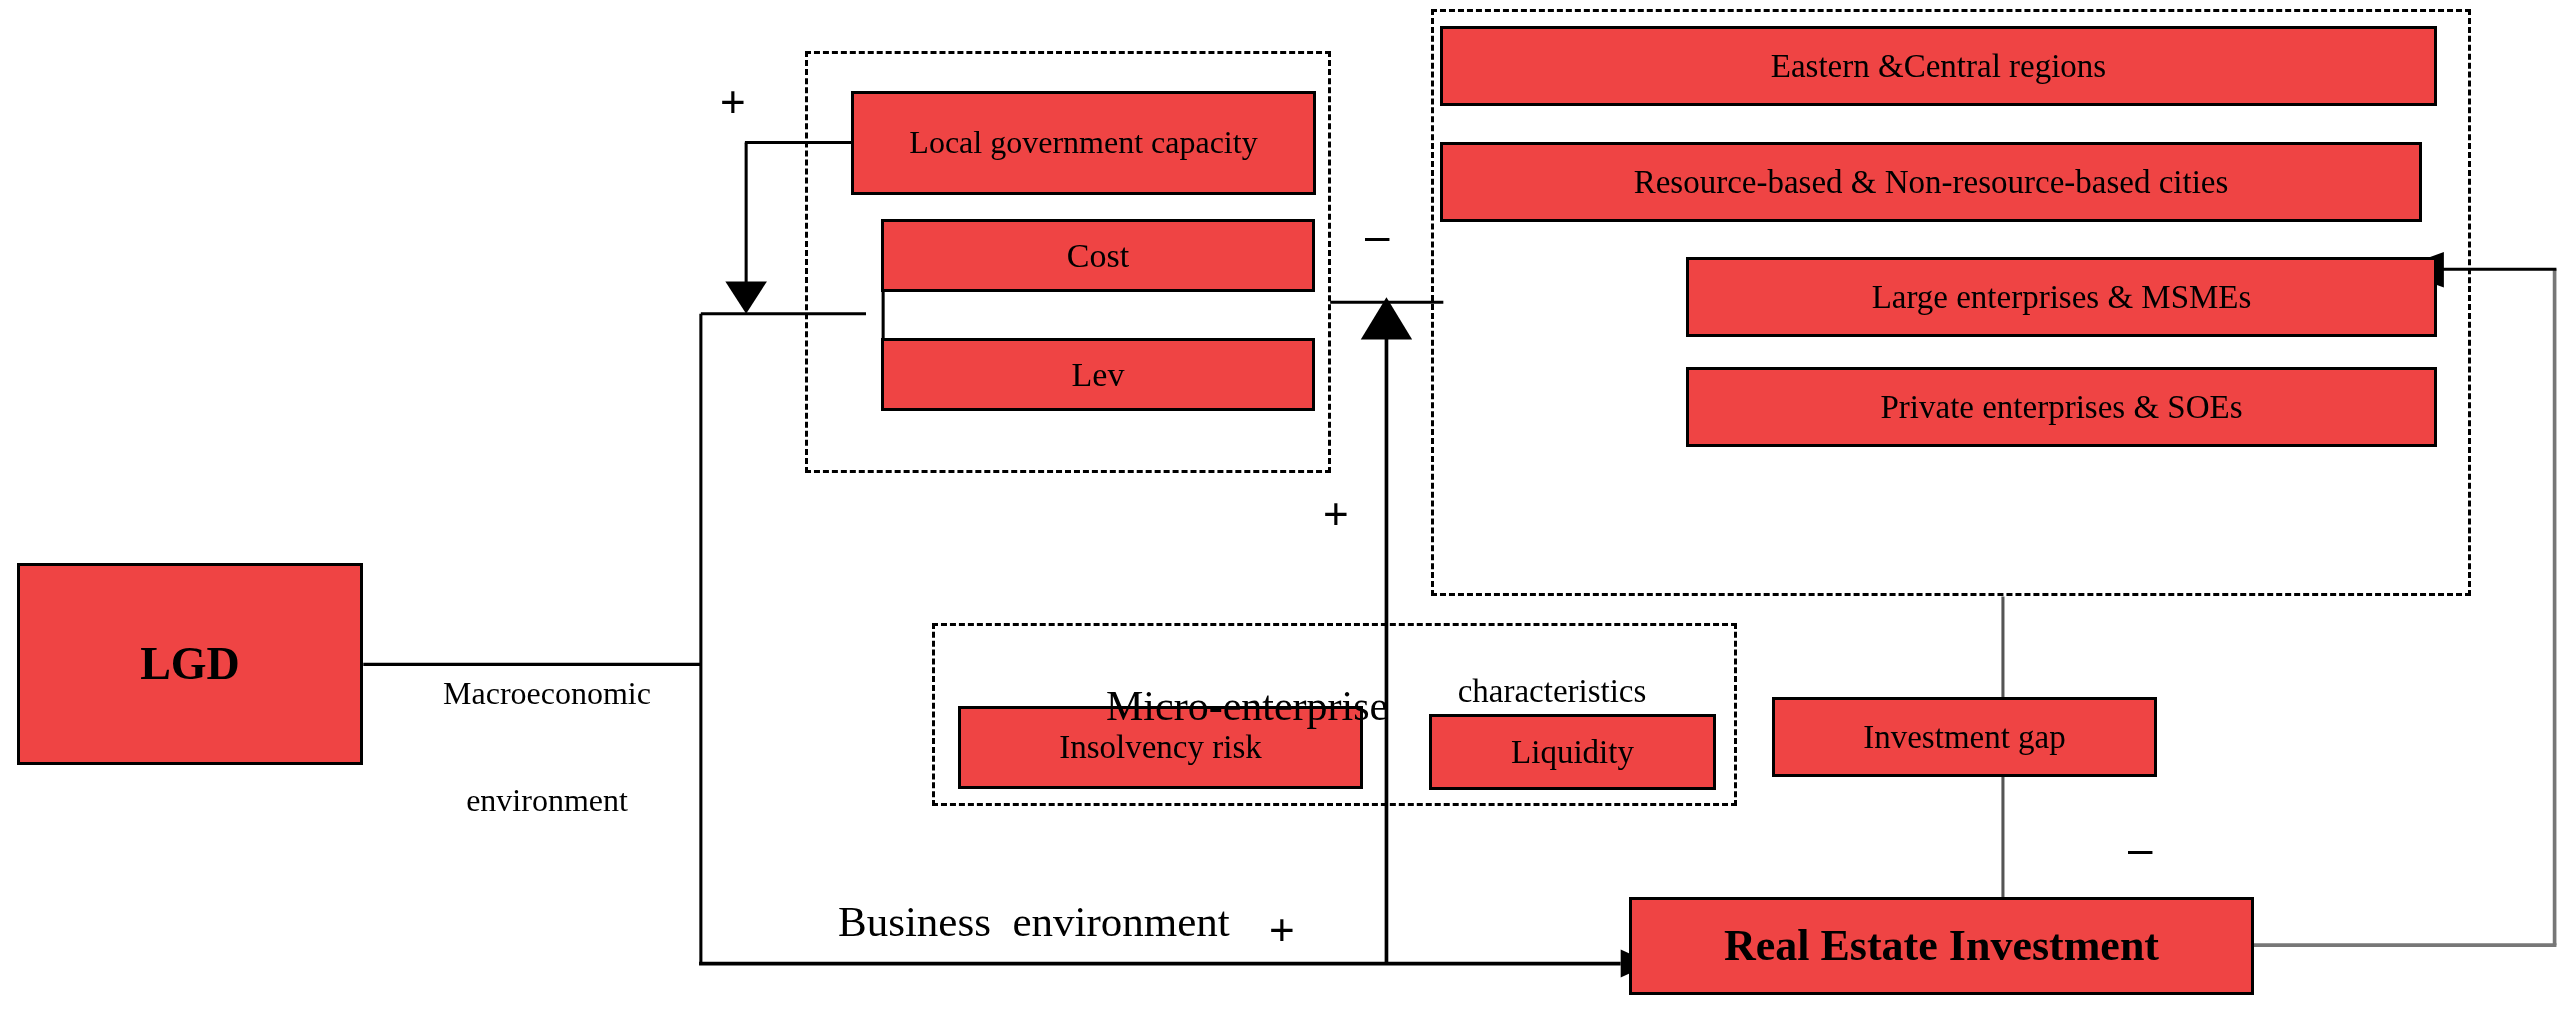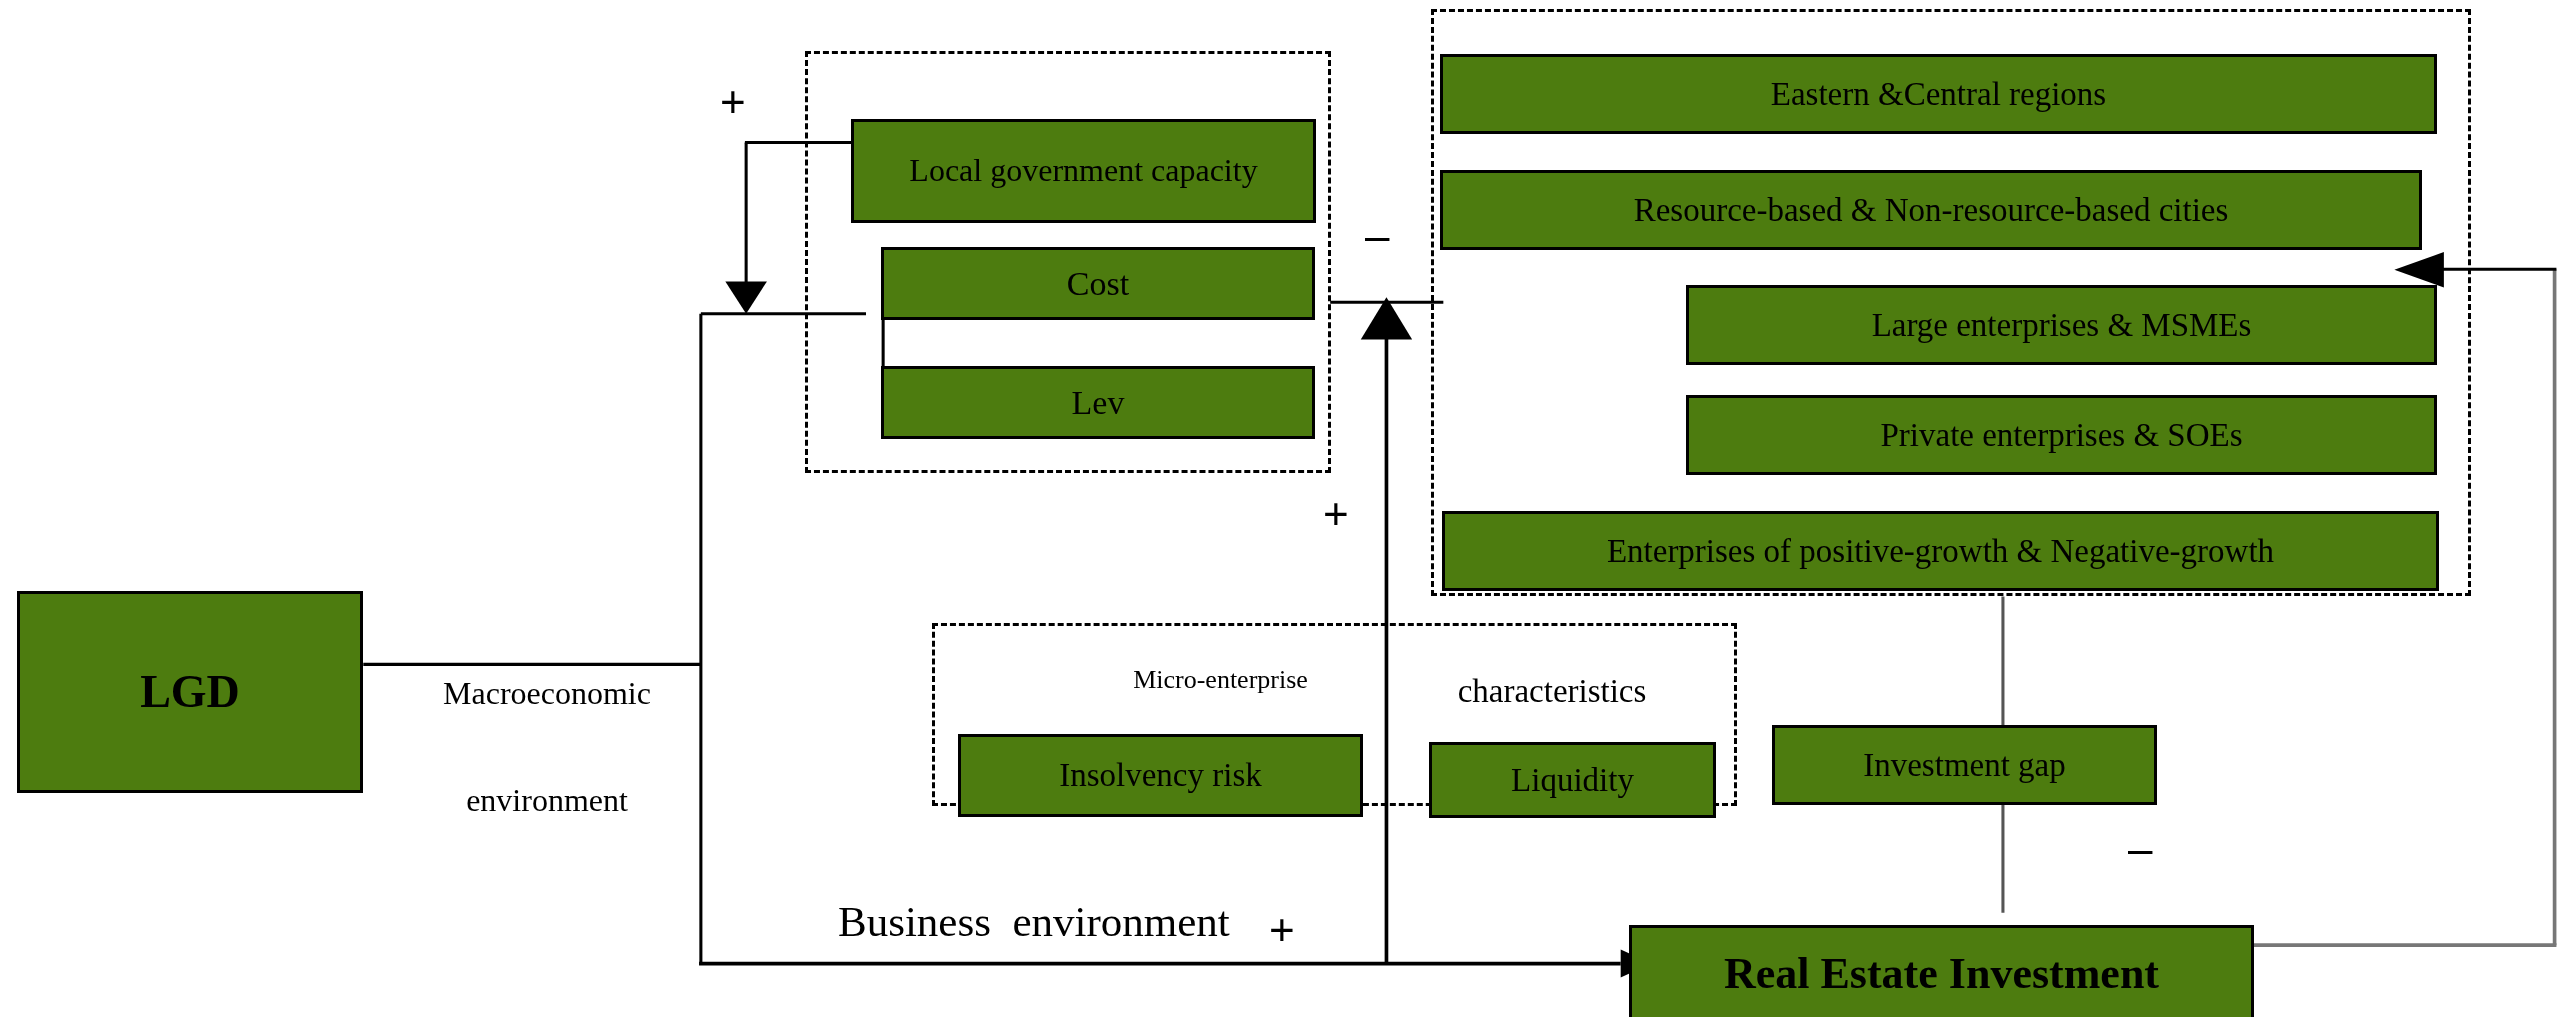--- a/index.html
+++ b/index.html
@@ -21,28 +21,27 @@
     position: absolute;
     top: 0;
     left: 0;
     width: 2576px;
     height: 1018px;
   }
   .node {
     position: absolute;
     box-sizing: border-box;
     border: 3.1px solid #000000;
-    background: #4d7c0f;
+    background: #ef4444;
     display: flex;
     align-items: center;
     justify-content: center;
     text-align: center;
     line-height: 1.1;
     color: #000000;
-    margin-top: 28px;
   }
   .dashed-group {
     position: absolute;
     box-sizing: border-box;
     border: 3.1px dashed #000000;
     background: transparent;
   }
   .free-label {
     position: absolute;
     color: #000000;
@@ -132,23 +131,20 @@
   </div>
 
   <div class="node" style="left:1686px; top:257px; width:751px; height:80px; font-size:33px;">
     <span>Large enterprises &amp; MSMEs</span>
   </div>
 
   <div class="node" style="left:1686px; top:367px; width:751px; height:80px; font-size:33px;">
     <span>Private enterprises  &amp; SOEs</span>
   </div>
 
-  <div class="node" style="left:1442px; top:483px; width:997px; height:80px; font-size:33px;">
-    <span>Enterprises  of positive-growth  &amp; Negative-growth</span>
-  </div>
 
   <div class="node" style="left:958px; top:706px; width:405px; height:83px; font-size:33px;">
     <span>Insolvency risk</span>
   </div>
 
   <div class="node" style="left:1429px; top:714px; width:287px; height:76px; font-size:33px;">
     <span>Liquidity</span>
   </div>
 
   <div class="node" style="left:1772px; top:697px; width:385px; height:80px; font-size:33px;">
@@ -161,21 +157,21 @@
 
   <div class="free-label" style="left:394px; top:604px; width:306px; font-size:32px;">
     <div>Macroeconomic</div>
     <div>environment</div>
   </div>
 
   <div class="free-label" style="left:795px; top:850px; width:508px; font-size:43px; text-align:left;">
     <span>Business  environment</span>
   </div>
 
-  <div class="free-label" style="left:1064px; top:636px; width:287px; font-size:26px;">
+  <div class="free-label" style="left:1064px; top:636px; width:287px; font-size:42px;">
     <span>Micro-enterprise</span>
   </div>
 
   <div class="free-label" style="left:1407px; top:636px; width:257px; font-size:33px;">
     <span>characteristics</span>
   </div>
 
 
   <div class="sign" style="left:720px; top:80px; font-size:44px;">
     <span>+</span>

